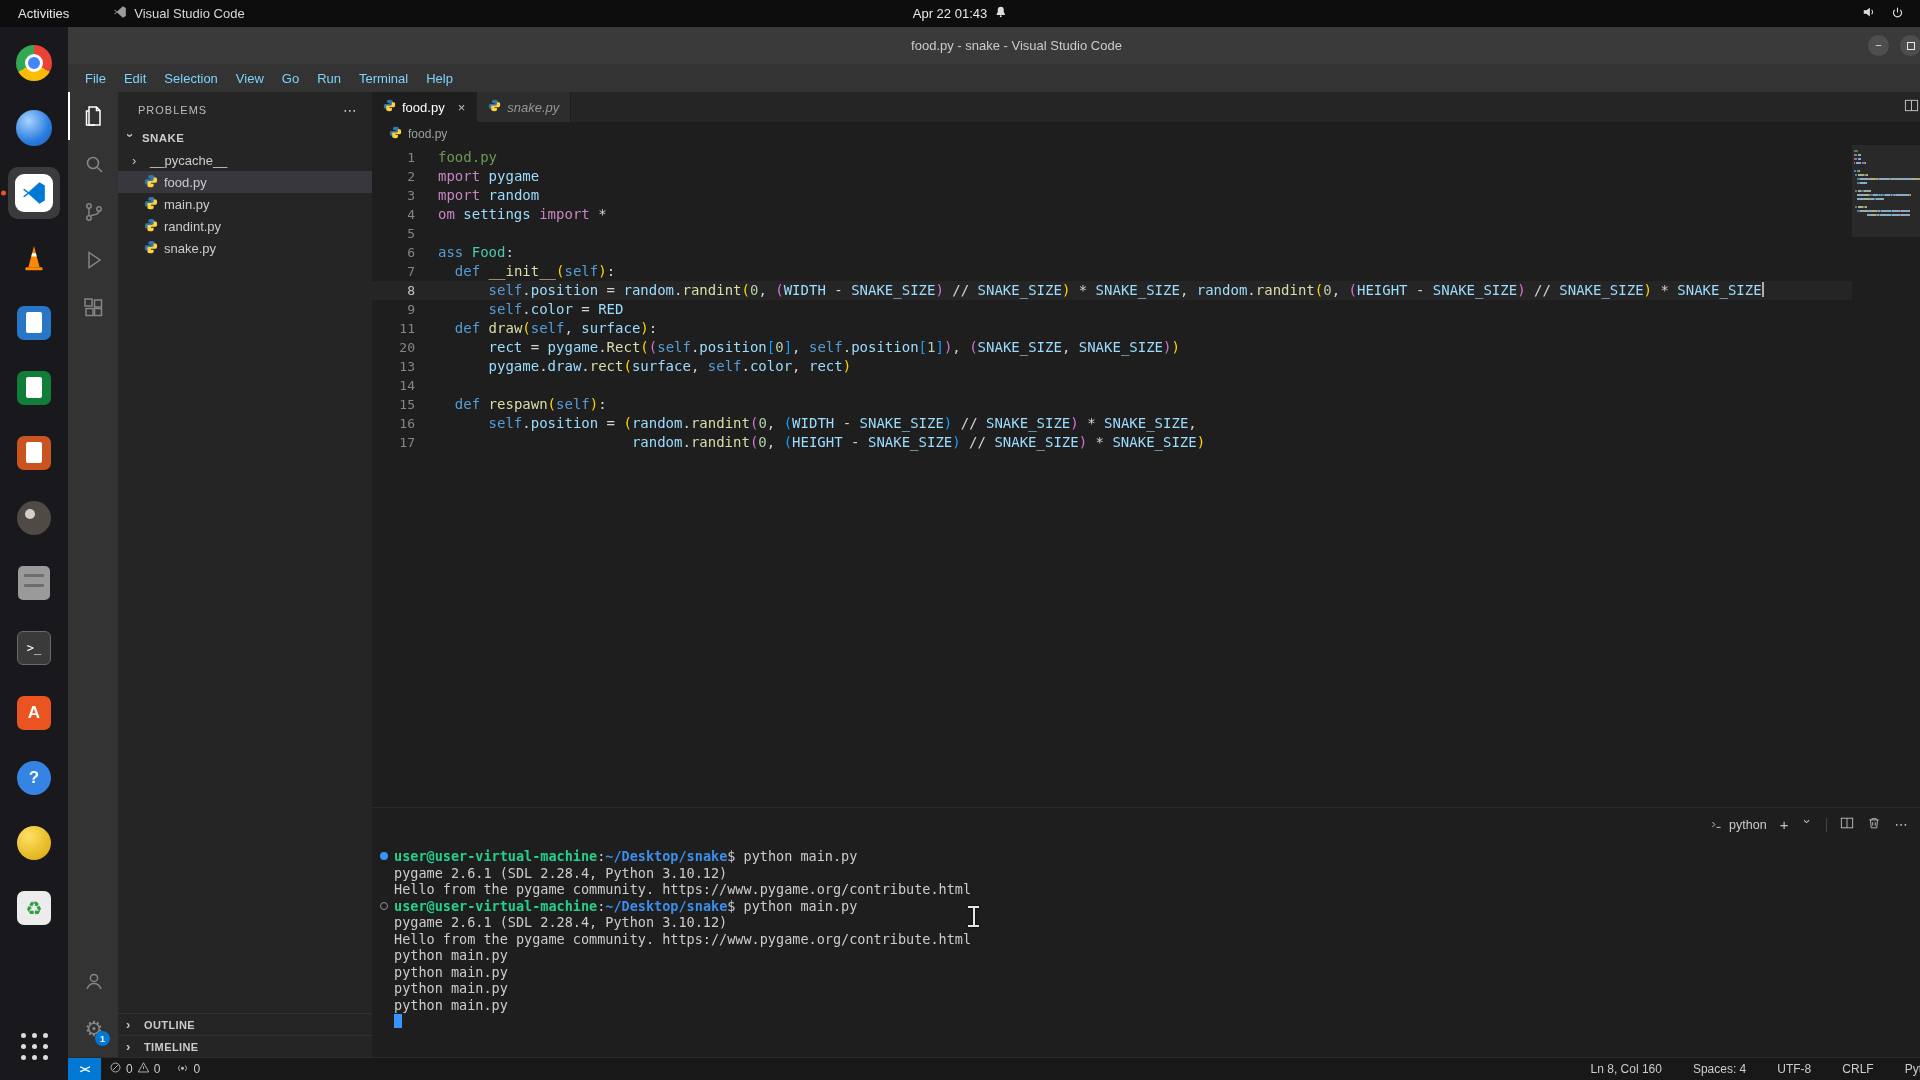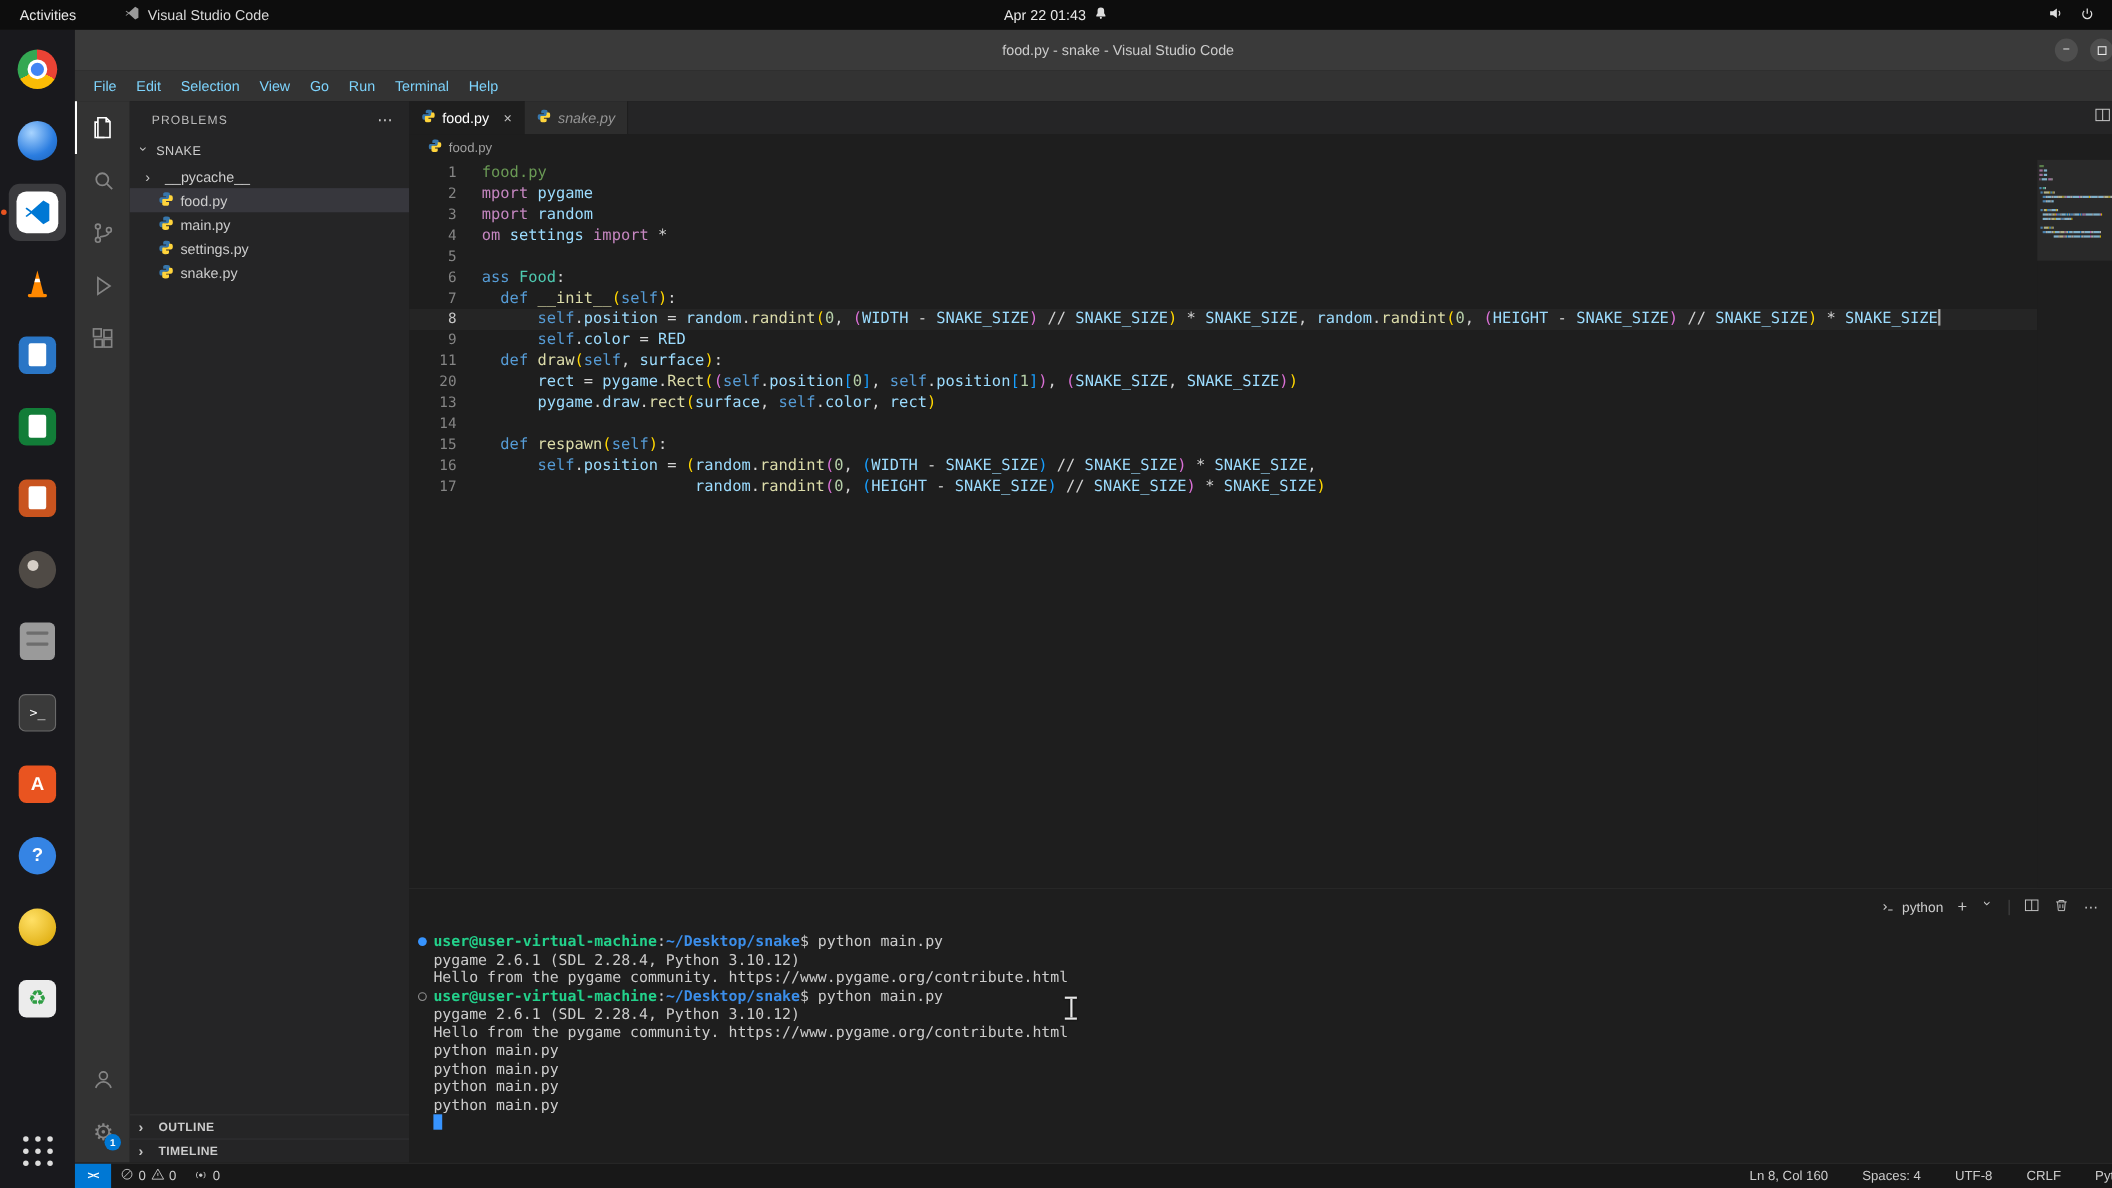--- a/index.html
+++ b/index.html
@@ -54,21 +54,21 @@
   .ab-icon{width:50px;height:48px;display:flex;align-items:center;justify-content:center;color:#858585;position:relative;border-left:2px solid transparent}
   .ab-icon.active{color:#fff;border-left-color:#fff}
   #ab-bottom{margin-top:auto;display:flex;flex-direction:column;align-items:center;padding-bottom:4px}
   .badge{position:absolute;right:8px;bottom:7px;min-width:15px;height:15px;border-radius:8px;background:#0078d4;color:#fff;font-size:9px;display:flex;align-items:center;justify-content:center;font-weight:bold}
 
   
   #sidebar{width:254px;background:#252526;position:relative;font-size:13px;flex:none}
   #sb-header{height:35px;display:flex;align-items:center;padding:0 14px 0 20px;font-size:11px;letter-spacing:1px;color:#bbbbbb}
   #sb-header .more{margin-left:auto;font-size:14px;color:#cccccc}
   .tree-row{height:22px;display:flex;align-items:center;gap:6px;padding-left:14px;color:#cccccc;position:relative}
-  .tree-row.project{font-weight:normal;font-size:11.5px;letter-spacing:.4px;padding-left:6px}
+  .tree-row.project{font-weight:bold;font-size:11.5px;letter-spacing:.4px;padding-left:6px}
   .tree-row.selected{background:#37373d}
   .chev{display:inline-block;width:12px;color:#c5c5c5;font-size:13px;line-height:1;transform-origin:50% 55%}
   .chev.down{transform:rotate(90deg)}
   #sb-bottom{position:absolute;bottom:0;left:0;right:0}
   .sb-section{height:22px;border-top:1px solid #313132;display:flex;align-items:center;gap:6px;padding-left:8px;font-weight:bold;font-size:11px;letter-spacing:.4px;color:#cccccc}
 
   
   #editorcol{flex:1;display:flex;flex-direction:column;position:relative;min-width:0}
   #tabsrow{height:30px;background:#252526;display:flex;align-items:stretch}
   .tab{display:flex;align-items:center;gap:6px;padding:0 11px;font-size:13px;background:#2d2d2d;color:#969696;border-right:1px solid #1e1e1e}
@@ -315,21 +315,21 @@
                   <path fill="#3776ab" d="M8 1C5 1 5 2.3 5 3v2h3v1H3C2 6 1 6.6 1 9s1 3 2 3h2v-2c0-1.2 1-2 2-2h4c.8 0 1-.7 1-1.5V3c0-1-.4-2-4-2z"></path>
                   <path fill="#ffd43b" d="M8 15c3 0 3-1.3 3-2v-2H8v-1h5c1 0 2-.6 2-3s-1-3-2-3h-2v2c0 1.2-1 2-2 2H5c-.8 0-1 .7-1 1.5V13c0 1 .4 2 4 2z"></path>
                 </svg></span>
               <span>main.py</span>
             </div>
             <div class="tree-row">
               <span style="margin-left: 12px;"><svg width="14" height="14" viewBox="0 0 16 16">
                   <path fill="#3776ab" d="M8 1C5 1 5 2.3 5 3v2h3v1H3C2 6 1 6.6 1 9s1 3 2 3h2v-2c0-1.2 1-2 2-2h4c.8 0 1-.7 1-1.5V3c0-1-.4-2-4-2z"></path>
                   <path fill="#ffd43b" d="M8 15c3 0 3-1.3 3-2v-2H8v-1h5c1 0 2-.6 2-3s-1-3-2-3h-2v2c0 1.2-1 2-2 2H5c-.8 0-1 .7-1 1.5V13c0 1 .4 2 4 2z"></path>
                 </svg></span>
-              <span>settings.py</span>
+              <span>randint.py</span>
             </div>
             <div class="tree-row">
               <span style="margin-left: 12px;"><svg width="14" height="14" viewBox="0 0 16 16">
                   <path fill="#3776ab" d="M8 1C5 1 5 2.3 5 3v2h3v1H3C2 6 1 6.6 1 9s1 3 2 3h2v-2c0-1.2 1-2 2-2h4c.8 0 1-.7 1-1.5V3c0-1-.4-2-4-2z"></path>
                   <path fill="#ffd43b" d="M8 15c3 0 3-1.3 3-2v-2H8v-1h5c1 0 2-.6 2-3s-1-3-2-3h-2v2c0 1.2-1 2-2 2H5c-.8 0-1 .7-1 1.5V13c0 1 .4 2 4 2z"></path>
                 </svg></span>
               <span>snake.py</span>
             </div>
           </div>
         <div id="sb-bottom">

